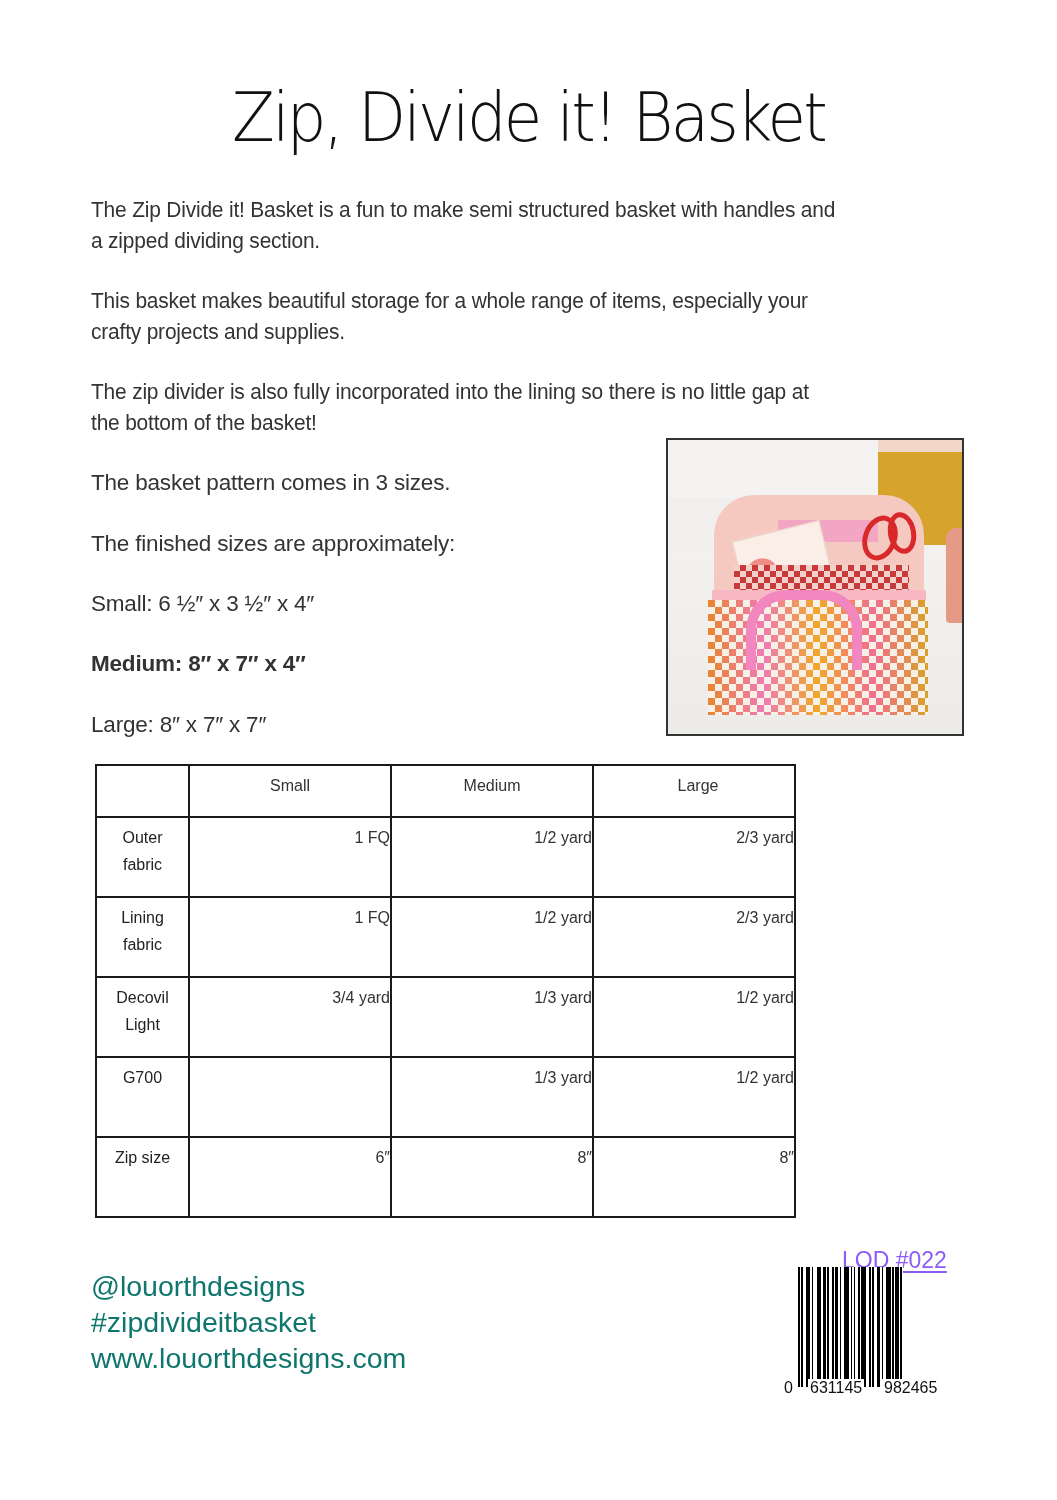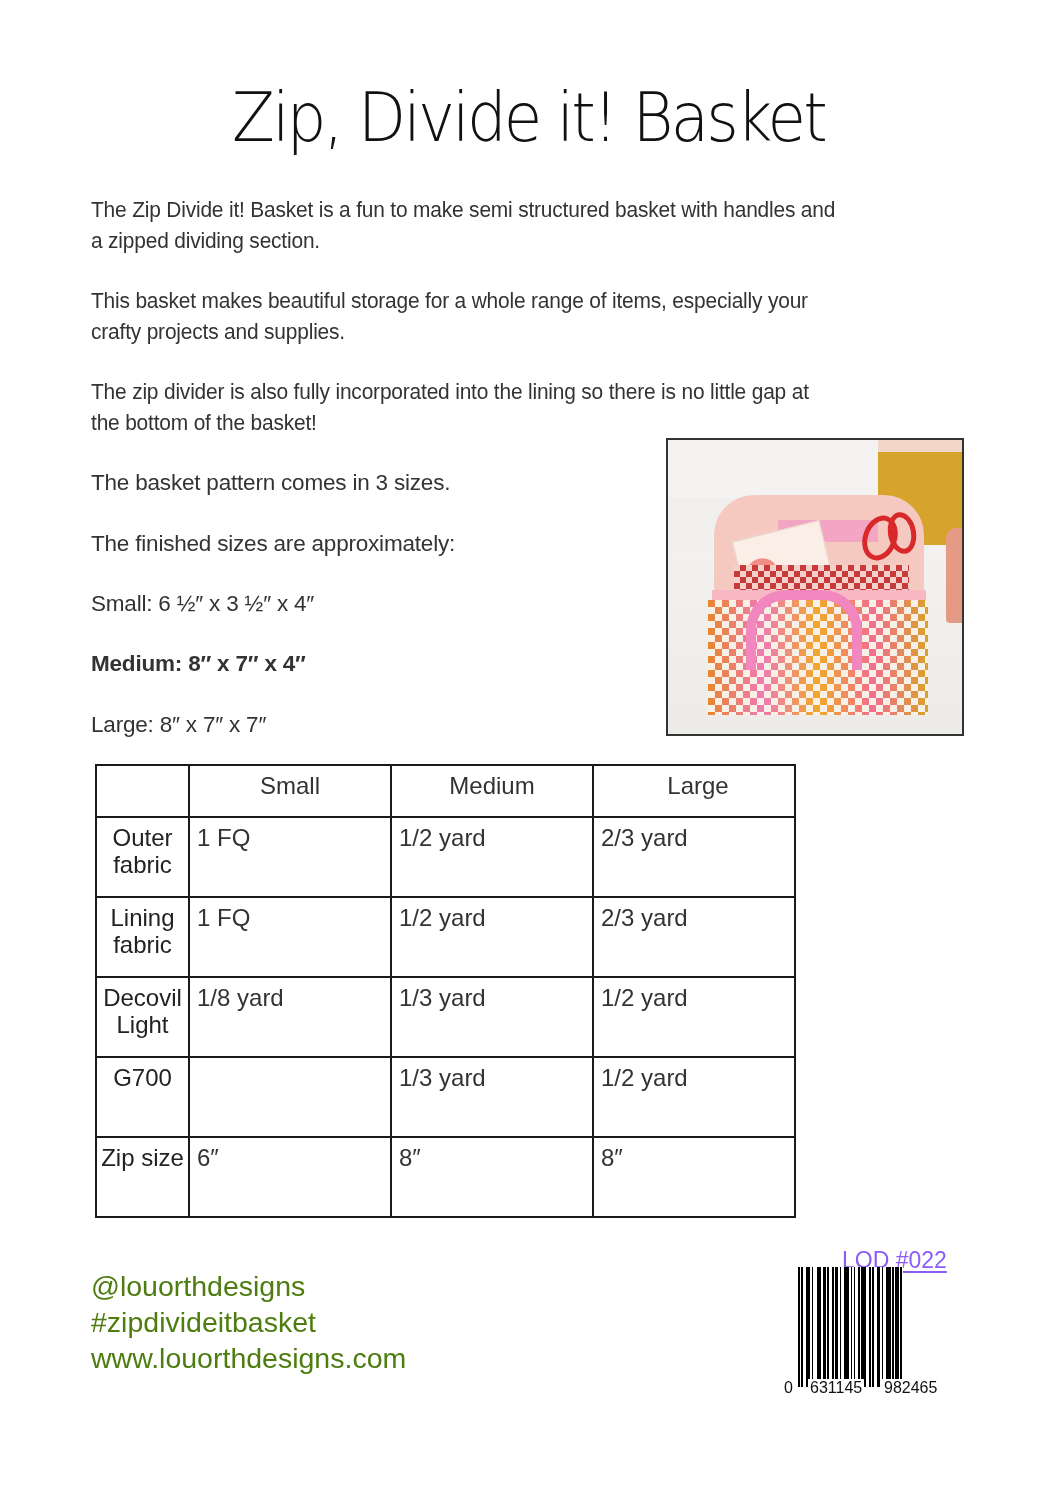--- a/index.html
+++ b/index.html
@@ -38,48 +38,48 @@
       position:absolute; left:40px; top:160px; width:220px; height:115px;
       background:
         repeating-conic-gradient(#f6f0e6 0% 25%, transparent 0% 50%) 0 0/14px 14px,
         linear-gradient(90deg, #e8852e 0%, #f07ab3 25%, #f0a82a 50%, #f26e8f 75%, #d8a22a 100%);
     }
     .photo .handle { position:absolute; left:78px; top:150px; width:96px; height:70px; border:10px solid #f286bf; border-bottom:none; border-radius:40px 40px 0 0; }
     .photo .lining-edge { position:absolute; left:44px; top:150px; width:214px; height:14px; background:#f7b8c4; }
 
     table.req {
       position: absolute; left: 95px; top: 764px; border-collapse: collapse;
-      font-size: 24px; color: #222;
+      font-size: 16px; color: #222;
     }
     table.req td, table.req th {
       border: 2px solid #1a1a1a; vertical-align: top; padding: 2px; box-sizing: border-box;
     }
     table.req th { font-weight: normal; text-align: center; height: 52px; padding-top: 6px; }
     table.req td { height: 80px; }
     table.req .rowhead { width: 93px; text-align: center; padding-top: 6px; line-height: 27px; }
-    table.req .cell { width: 202px; text-align: left; padding: 6px 0 0 7px; line-height: 27px; color: #333; }
+    table.req .cell { width: 202px; text-align: right; padding: 6px 0 0 7px; line-height: 27px; color: #333; }
     table.req .corner { width: 93px; }
 
     .sku {
       position: absolute; left: 842px; top: 1247px; font-size: 23px; color: #8b5cf6;
       text-decoration: underline; text-underline-offset: 3px;
     }
     .barcode {
       position: absolute; left: 784px; top: 1267px; width: 180px; height: 135px;
     }
     .barcode .bars { position:absolute; left:14px; top:0; width:160px; height:120px; display:flex; align-items:stretch; }
     .barcode .digits {
       position:absolute; left:0; top:112px; width:180px; font-size:16px; color:#111;
       font-family: "Liberation Sans", sans-serif; background: transparent;
     }
     .barcode .d0 { position:absolute; left:0; top:0; background:#fff; padding-right:2px;}
     .barcode .d1 { position:absolute; left:24px; top:0; background:#fff; padding:0 2px;}
     .barcode .d2 { position:absolute; left:98px; top:0; background:#fff; padding:0 2px;}
 
-    .footer { position: absolute; left: 91px; top: 1268px; font-size: 28.5px; line-height: 36px; color: #4d7c0f; }
+    .footer { position: absolute; left: 91px; top: 1268px; font-size: 28.5px; line-height: 36px; color: #0f766e; }
     .footer div { white-space: nowrap; }
   </style>
 </head>
 <body>
 
 <div class="title">Zip, Divide it! Basket</div>
 
 <p class="para condensed" style="top:194px;">
   <span>The Zip Divide it! Basket is a fun to make semi structured basket with handles and</span><br>
   <span>a zipped dividing section.</span>
@@ -142,21 +142,21 @@
     </td>
     <td class="cell">1 FQ</td>
     <td class="cell">1/2 yard</td>
     <td class="cell">2/3 yard</td>
   </tr>
   <tr>
     <td class="rowhead">
       <span>Decovil</span><br>
       <span>Light</span>
     </td>
-    <td class="cell">1/8 yard</td>
+    <td class="cell">3/4 yard</td>
     <td class="cell">1/3 yard</td>
     <td class="cell">1/2 yard</td>
   </tr>
   <tr>
     <td class="rowhead">
       <span>G700</span>
     </td>
     <td class="cell"></td>
     <td class="cell">1/3 yard</td>
     <td class="cell">1/2 yard</td>

